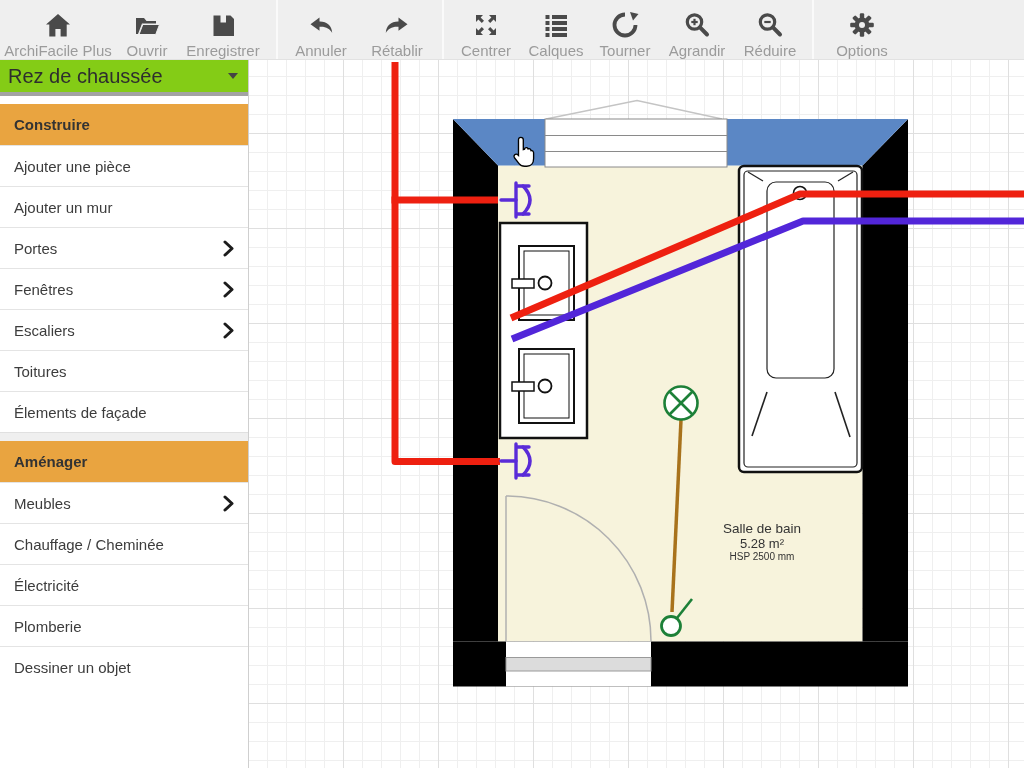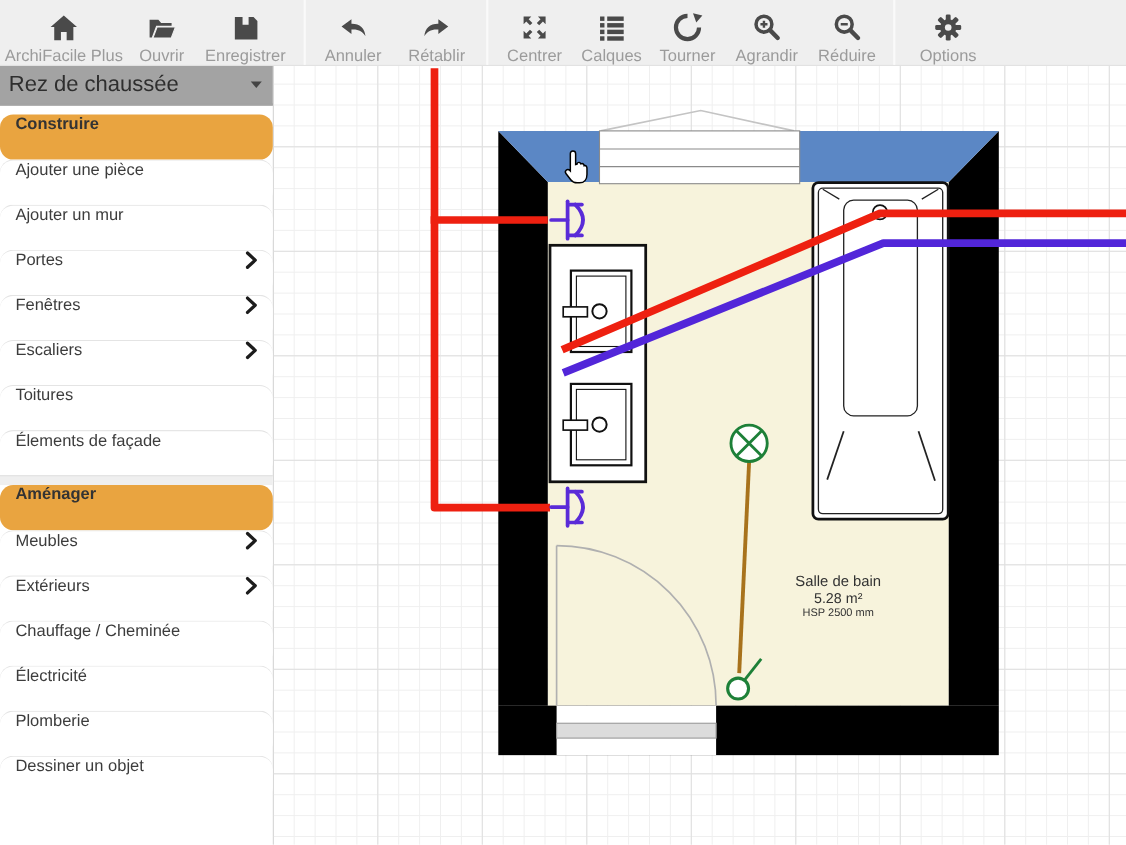--- a/index.html
+++ b/index.html
@@ -14,27 +14,27 @@
     padding-top:8px; cursor:pointer; }
   .tb-btn svg { display:block; }
   .tb-label { font-size:15px; color:#9b9b9b; margin-top:3px; white-space:nowrap; }
   .tb-sep { width:2px; background:#fafafa; margin:0 6px; }
   .ic { fill:#4a4a4a; }
 
   
   #sidebar { position:absolute; left:0; top:60px; width:249px; height:708px;
     background:#fff; border-right:1px solid #cfcfcf; }
   #floor-select { height:36px; display:flex; align-items:center; justify-content:space-between;
-    padding:0 10px 0 8px; border-bottom:2px solid #a3a3a3; cursor:pointer; background:#a3a3a3; }
+    padding:0 10px 0 8px; border-bottom:4px solid #a3a3a3; cursor:pointer; background:#84cc16; }
   #floor-select .fs-label { font-size:20px; color:#2e2e2e; }
   .caret-down { width:0; height:0; border-left:5px solid transparent; border-right:5px solid transparent;
     border-top:6px solid #444; }
   #menu { margin-top:8px; }
-  .m-row { height:41px; display:flex; justify-content:space-between;
-    padding:0 14px; font-size:15px; color:#3c3c3c; background:#fff; border-top:1px solid #e4e4e4; cursor:pointer;border-radius:12px; }
+  .m-row { height:41px; display:flex; align-items:center; justify-content:space-between;
+    padding:0 14px; font-size:15px; color:#3c3c3c; background:#fff; border-top:1px solid #e4e4e4; cursor:pointer; }
   .m-row:first-child { border-top:none; }
   .m-header { background:#e9a440; font-weight:bold; color:#333; border-top:none; }
   .m-gap { height:9px; background:#efefef; border-top:1px solid #e0e0e0; }
   .chev svg { display:block; }
 
   
   #canvas { position:absolute; left:249px; top:60px; width:775px; height:708px;
     background-color:#fff;
     background-image:
       linear-gradient(#dfdfdf 1px, transparent 1px),
@@ -221,28 +221,20 @@
         </div>
       <div class="m-row">
           <span>Meubles</span>
         <span class="chev">
             <svg width="11" height="17" viewBox="0 0 11 17">
               <path d="M2 2 L9 8.5 L2 15" fill="none" stroke="#1c1c1c" stroke-width="3" stroke-linecap="round" stroke-linejoin="round"></path>
             </svg>
           </span>
         </div>
       <div class="m-row">
-          <span>Extérieurs</span>
-        <span class="chev">
-            <svg width="11" height="17" viewBox="0 0 11 17">
-              <path d="M2 2 L9 8.5 L2 15" fill="none" stroke="#1c1c1c" stroke-width="3" stroke-linecap="round" stroke-linejoin="round"></path>
-            </svg>
-          </span>
-        </div>
-      <div class="m-row">
           <span>Chauffage / Cheminée</span>
         </div>
       <div class="m-row">
           <span>Électricité</span>
         </div>
       <div class="m-row">
           <span>Plomberie</span>
         </div>
       <div class="m-row">
           <span>Dessiner un objet</span>

